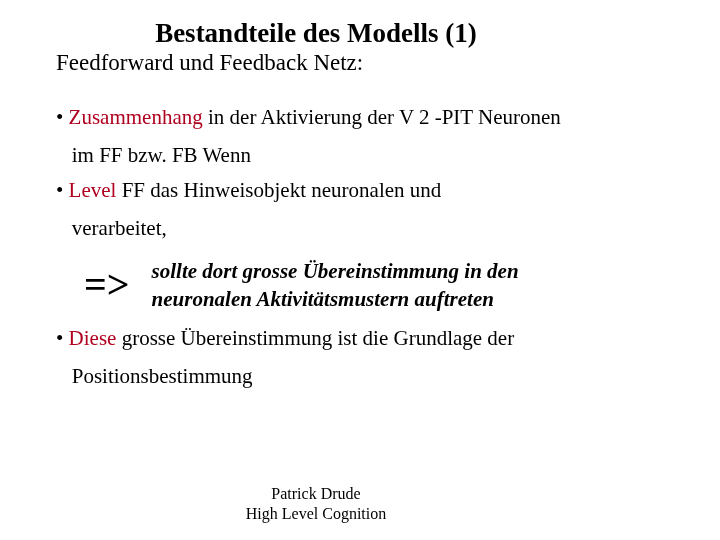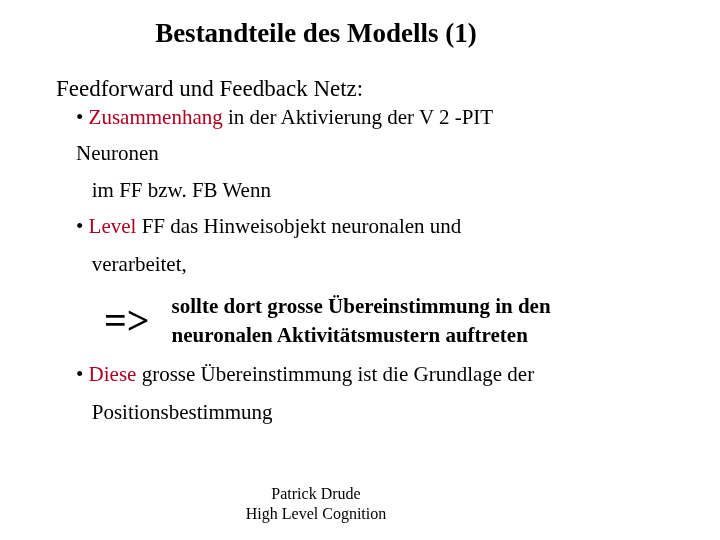--- a/index.html
+++ b/index.html
@@ -21,32 +21,31 @@
     position: absolute;
     top: 18px;
     left: 0;
     width: 100%;
     text-align: center;
     font-size: 27px;
     font-weight: bold;
   }
   .subtitle {
     position: absolute;
-    top: 76px;
+    top: 50px;
     left: 56px;
     font-size: 23px;
   }
   .body {
     position: absolute;
     top: 100px;
     left: 56px;
     right: 56px;
     font-size: 21px;
     line-height: 1.7;
-    margin-left: 20px;
   }
   .bullet {
     margin-bottom: 2px;
   }
   .bullet .dot {
     display: inline-block;
     width: 0.6em;
   }
   .cont {
     padding-left: 0.75em;
@@ -64,20 +63,21 @@
     font-size: 40px;
     font-weight: bold;
     padding-left: 28px;
     padding-right: 22px;
     line-height: 1;
   }
   .arrow-text {
     font-size: 21px;
     font-weight: bold;
     line-height: 1.35;
+    font-style: italic;
   }
   .footer {
     position: absolute;
     bottom: 16px;
     left: 0;
     width: 100%;
     text-align: center;
     font-size: 16px;
     line-height: 1.25;
   }

